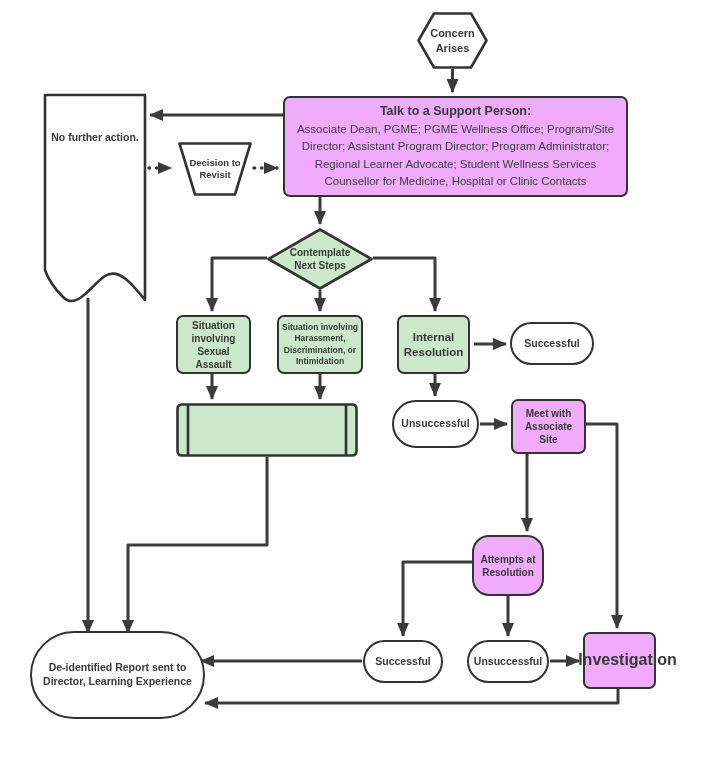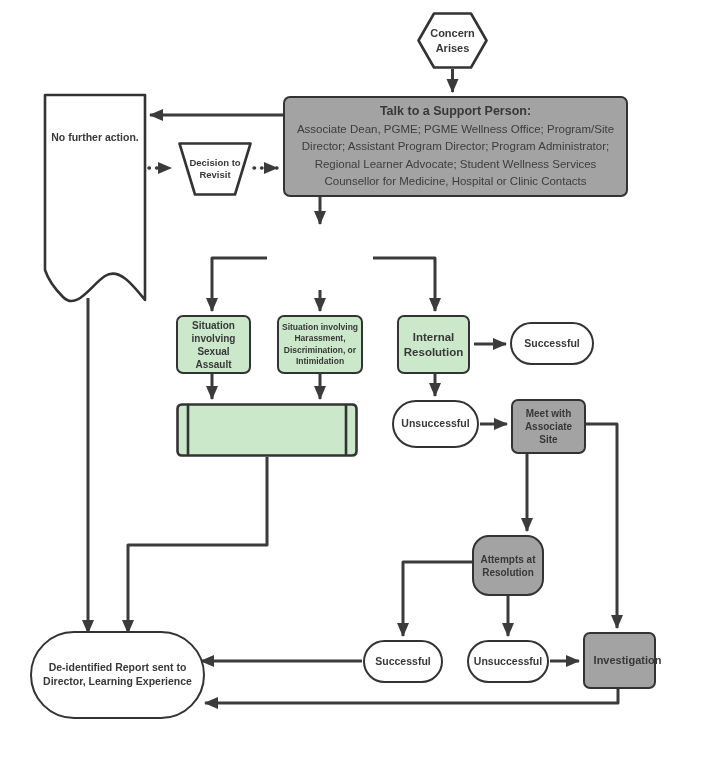--- a/index.html
+++ b/index.html
@@ -12,21 +12,21 @@
   .wire.dotted{stroke-dasharray:0.5 7;stroke-linecap:round;stroke-width:3.4;}
   .node{
     position:absolute;z-index:2;display:flex;align-items:center;justify-content:center;
     text-align:center;box-sizing:border-box;
   }
   .node>svg.shape{position:absolute;left:0;top:0;width:100%;height:100%;overflow:visible;}
   .shape path,.shape polygon,.shape line{stroke:#333;stroke-width:2.6;stroke-linejoin:round;}
   .fill-white{fill:#ffffff;}
   .fill-green{fill:#cbe8ca;}
   .label{position:relative;z-index:3;white-space:pre-line;font-weight:700;color:#383838;line-height:1.3;}
-  .rectnode{border:2.6px solid #333;border-radius:7px;background:#a3a3a3;}
+  .rectnode{border:2.6px solid #333;border-radius:7px;background:#f0abfc;}
   .rectnode.green{background:#cbe8ca;}
   .pill{border:2.6px solid #333;border-radius:999px;background:#fff;}
   .stadium{border:2.6px solid #333;border-radius:47px;background:#fff;}
   .support-body{font-weight:400;color:#3d3d3d;line-height:1.5;}
   .doc-label{display:flex;flex-direction:column;gap:13px;}
 </style>
 </head>
 <body>
 
 <div class="canvas">
@@ -86,20 +86,27 @@
   </div>
 
   <div class="node" style="left:178px;top:142px;width:74px;height:54px;">
     <svg class="shape" viewBox="0 0 74 54" preserveAspectRatio="none">
       <polygon class="fill-white" points="1.5,1.5 72.5,1.5 57,52.5 17,52.5"></polygon>
     </svg>
     <div class="label" style="font-size:9.5px;">Decision to
 Revisit</div>
   </div>
 
+  <div class="node" style="left:267px;top:228px;width:106px;height:62px;">
+    <svg class="shape" viewBox="0 0 106 62" preserveAspectRatio="none">
+      <polygon class="fill-green" points="53,1.5 104.5,31 53,60.5 1.5,31"></polygon>
+    </svg>
+    <div class="label" style="font-size:10px;">Contemplate
+Next Steps</div>
+  </div>
 
   <div class="node rectnode green" style="left:176px;top:315px;width:75px;height:59px;justify-content:flex-end;">
     <div class="label" style="font-size:10px;">Situation
 involving Sexual
 Assault</div>
   </div>
 
   <div class="node rectnode green" style="left:277px;top:315px;width:86px;height:59px;">
     <div class="label" style="font-size:8.5px;">Situation involving
 Harassment,
@@ -141,21 +148,21 @@
 
   <div class="node pill" style="left:363px;top:640px;width:80px;height:43px;">
     <div class="label" style="font-size:10.5px;">Successful</div>
   </div>
 
   <div class="node pill" style="left:467px;top:640px;width:82px;height:43px;">
     <div class="label" style="font-size:10.5px;">Unsuccessful</div>
   </div>
 
   <div class="node rectnode" style="left:583px;top:632px;width:73px;height:57px;">
-    <div class="label" style="font-size:11px;margin-left:16px;">Investigation</div>
+    <div class="label" style="font-size:16px;margin-left:16px;">Investigation</div>
   </div>
 
   <div class="node stadium" style="left:30px;top:631px;width:175px;height:88px;">
     <div class="label" style="font-size:10.5px;">De-identified Report sent to
 Director, Learning Experience</div>
   </div>
 
 </div>
 
 </body></html>

